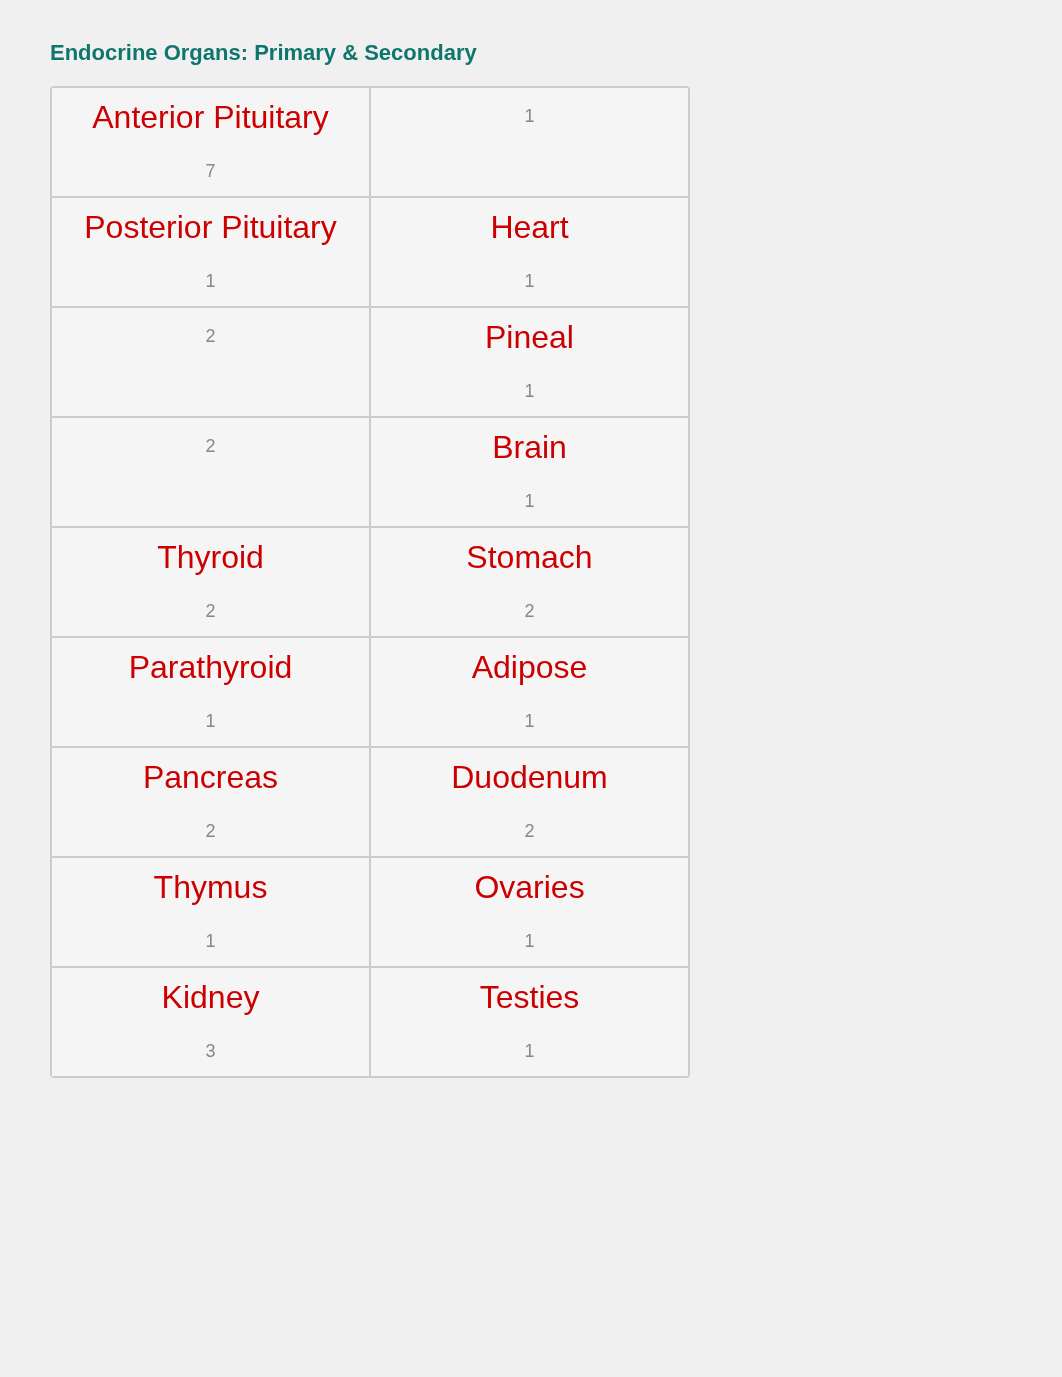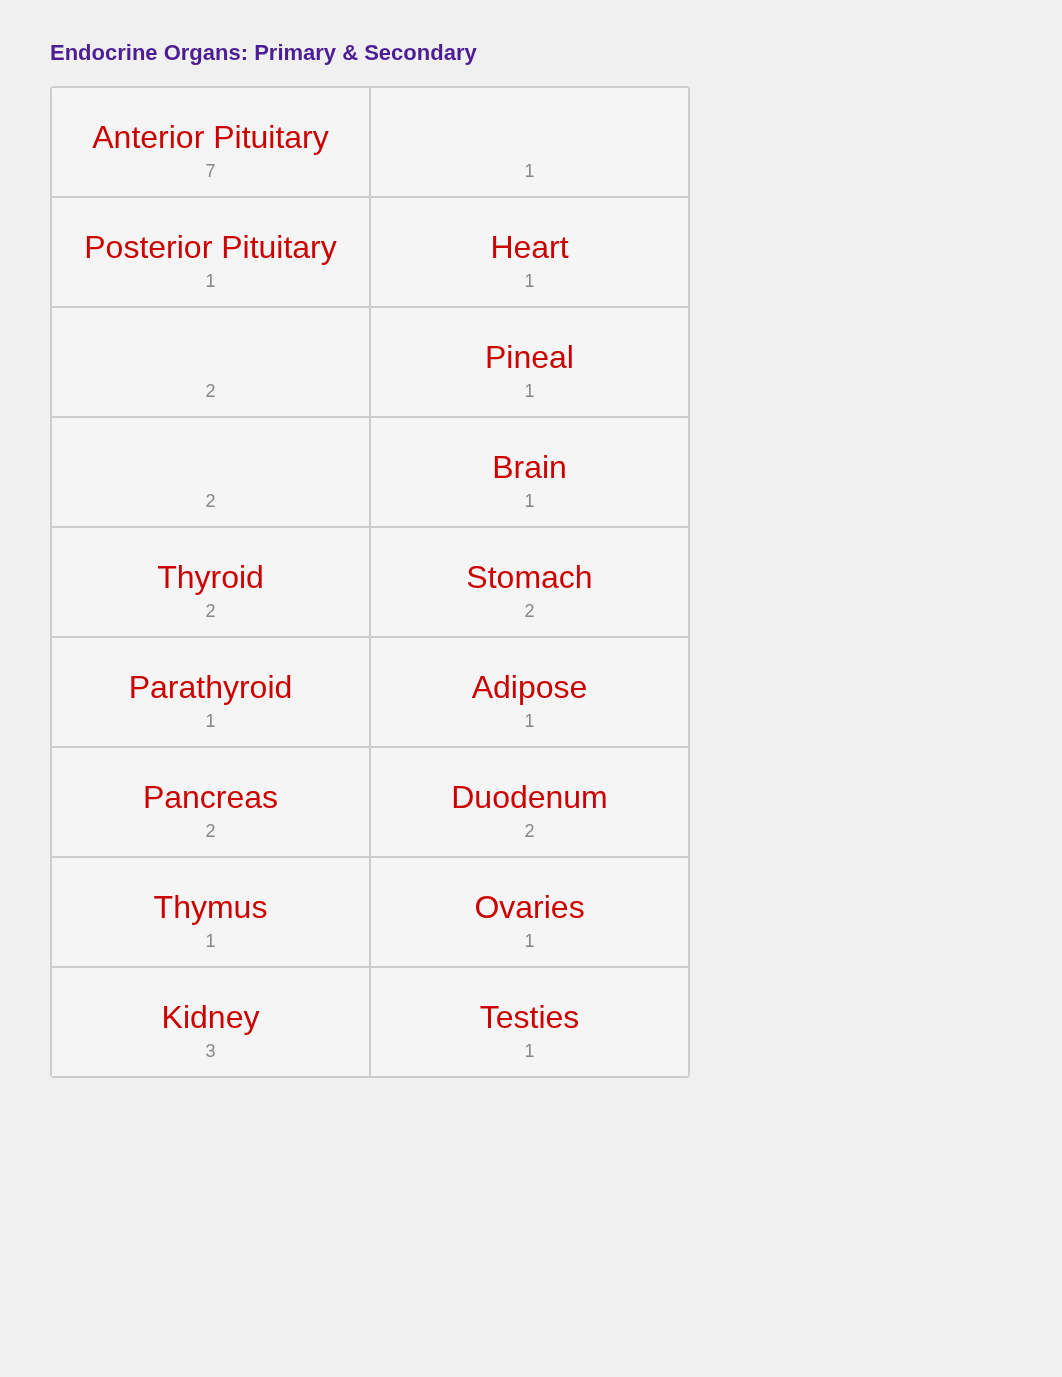--- a/index.html
+++ b/index.html
@@ -12,41 +12,41 @@
       background-color: #f0f0f0;
       font-family: Arial, sans-serif;
       width: 1062px;
       min-height: 1377px;
       padding: 40px 50px;
     }
 
     .page-title {
       font-size: 22px;
       font-weight: bold;
-      color: #4c1d95;
+      color: #0f766e;
       margin-bottom: 20px;
     }
 
     .grid-container {
       background: #e8e8e8;
       border: 1px solid #ccc;
       border-radius: 4px;
       width: 640px;
       display: grid;
       grid-template-columns: 1fr 1fr;
     }
 
     .cell {
       background: #f5f5f5;
       border: 1px solid #ccc;
       padding: 12px 20px 14px 20px;
       display: flex;
       flex-direction: column;
       align-items: center;
-      justify-content: flex-end;
+      justify-content: space-between;
       min-height: 110px;
     }
 
     .organ-name {
       font-size: 32px;
       color: #cc0000;
       font-weight: 400;
       text-align: center;
       line-height: 1.1;
     }

